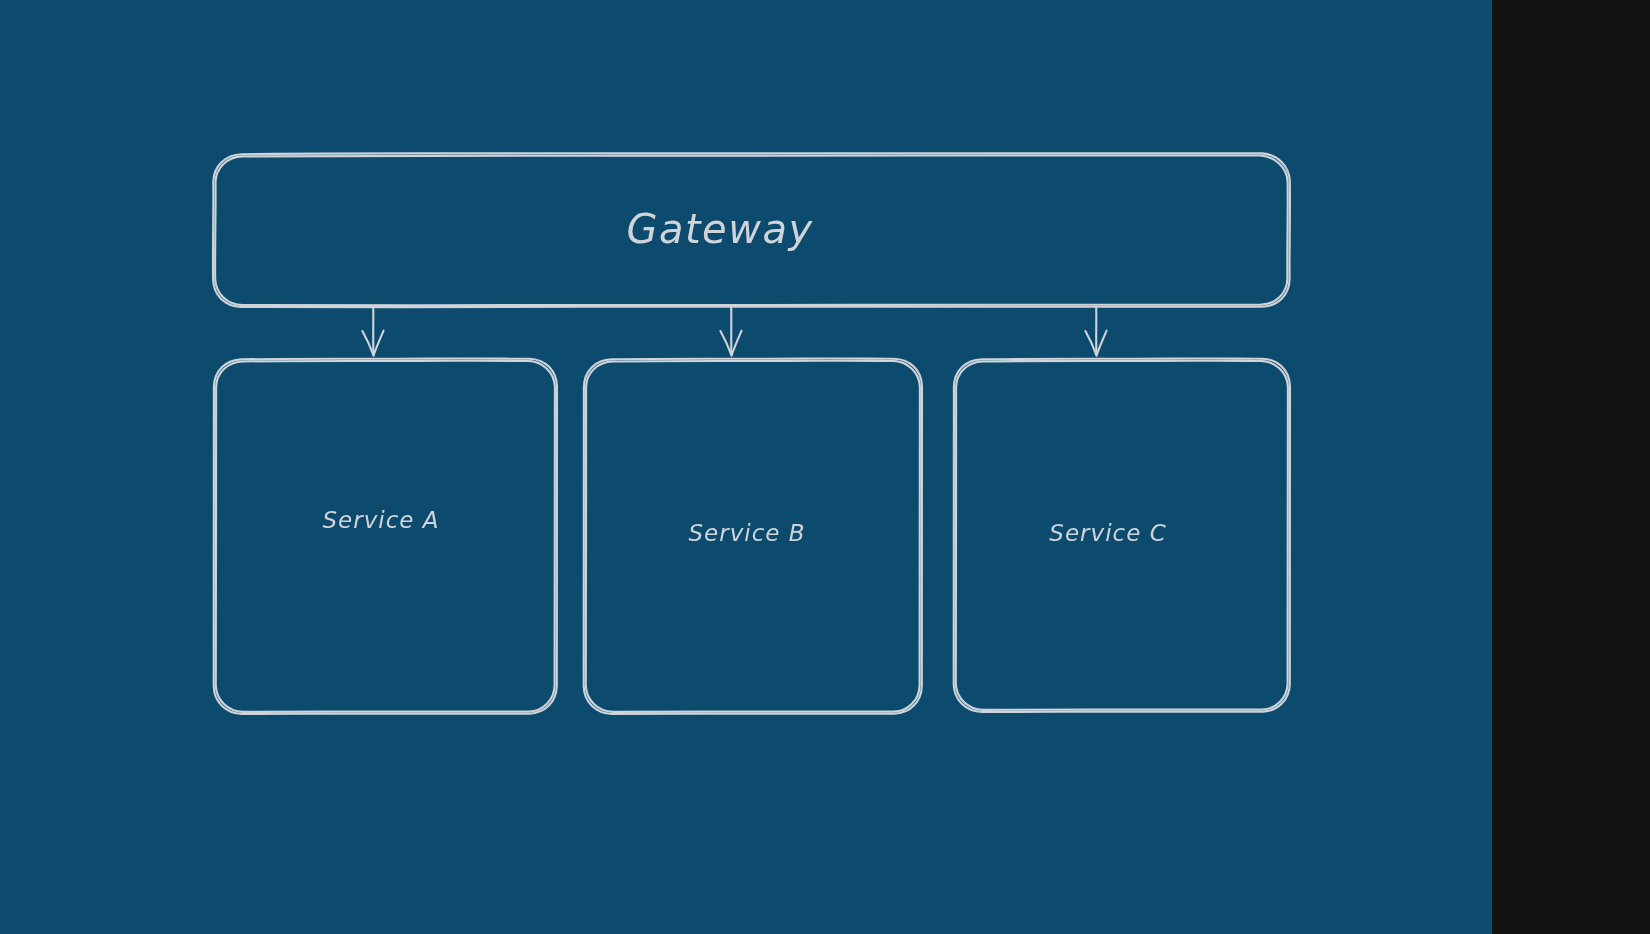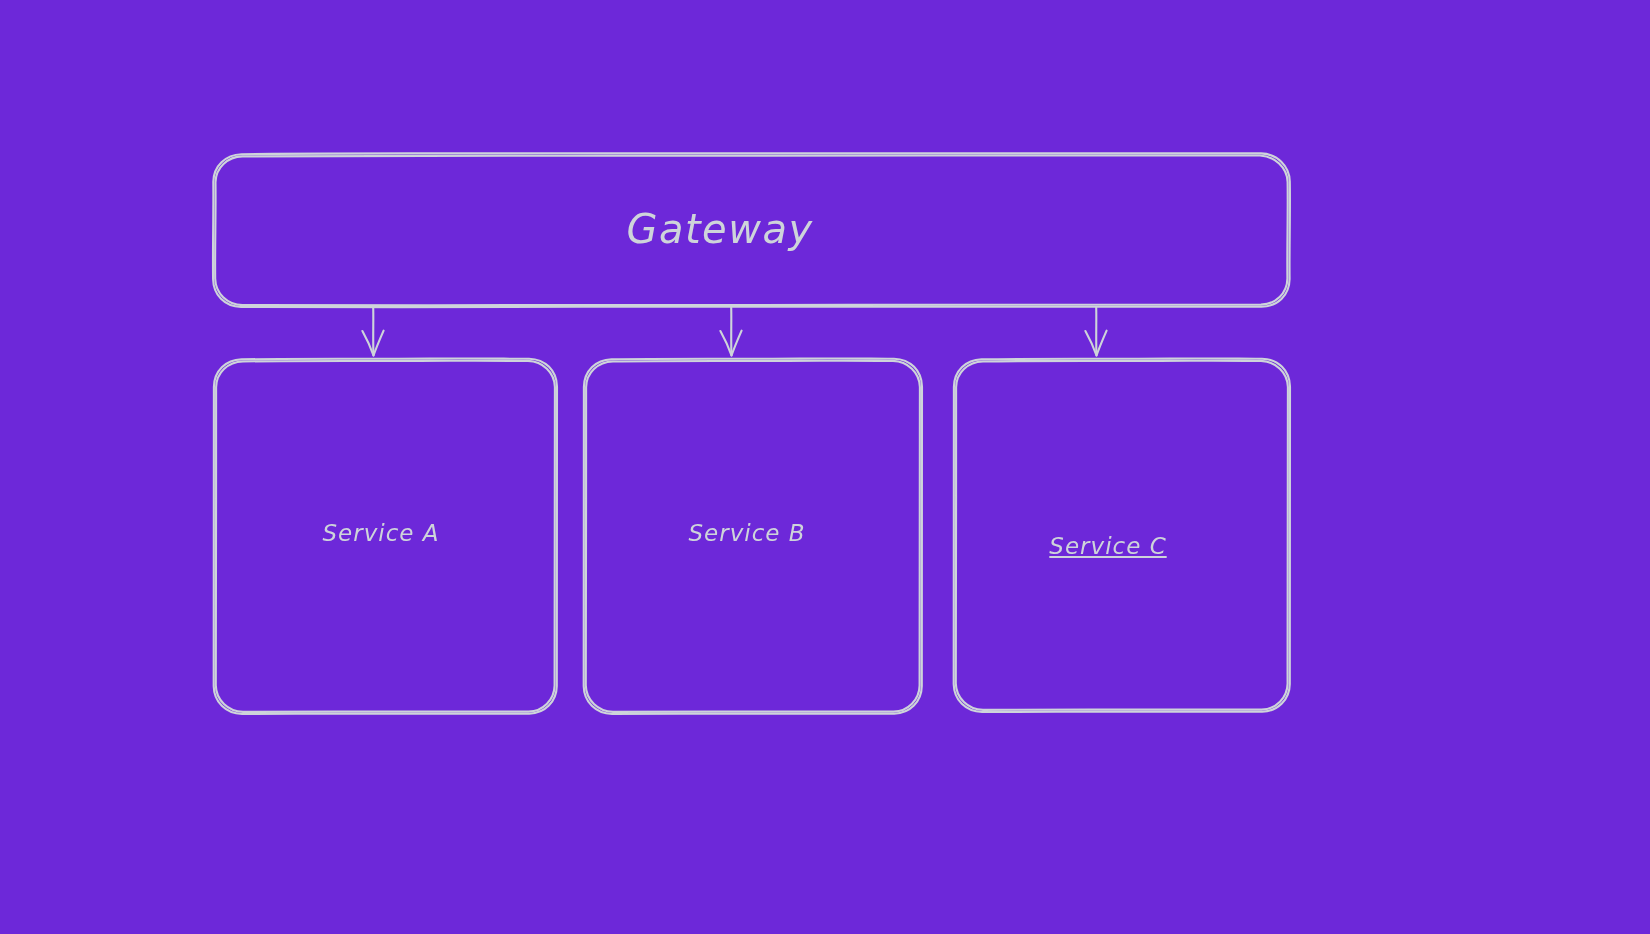--- a/index.html
+++ b/index.html
@@ -9,23 +9,23 @@
   }
   body {
     width: 1650px;
     height: 934px;
     background: #121212;
     overflow: hidden;
     font-family: "DejaVu Sans", sans-serif;
   }
   #canvas {
     position: relative;
-    width: 1650px;
+    width: 1492px;
     height: 934px;
-    background: #6d28d9;
+    background: #0c4a6e;
   }
   #sketch-svg {
     position: absolute;
     inset: 0;
     width: 1650px;
     height: 934px;
     display: block;
   }
   .node-label {
     position: absolute;
@@ -168,24 +168,24 @@
 
     <g fill="none" stroke="#ced4da" stroke-width="2.1" stroke-linecap="round" stroke-linejoin="round">
       <path d="M 1096.2 307.5 C 1096.6 318, 1095.9 334, 1096.4 354.5"></path>
       <path d="M 1085.4 331.0 C 1089.0 337.5, 1093.2 346.0, 1096.5 355.5"></path>
       <path d="M 1106.6 330.6 C 1103.6 337.4, 1099.8 346.2, 1096.5 355.5"></path>
     </g>
   </svg>
 
   <div class="node-label label-gateway" style="left:720px; top:229px;">Gateway</div>
 
-  <div class="node-label label-service" style="left:381px; top:533px;">Service A</div>
+  <div class="node-label label-service" style="left:381px; top:520px;">Service A</div>
 
   <div class="node-label label-service" style="left:747px; top:533px;text-align:center;">Service B</div>
 
-  <div class="node-label label-service" style="left:1108px; top:546px;text-decoration:underline;">Service C</div>
+  <div class="node-label label-service" style="left:1108px; top:533px;">Service C</div>
 
   <div class="hit" style="left:213px; top:153px; width:1077px; height:154px;"></div>
   <div class="hit" style="left:213px; top:358px; width:344px; height:356px;"></div>
   <div class="hit" style="left:583px; top:358px; width:339px; height:356px;"></div>
   <div class="hit" style="left:953px; top:358px; width:337px; height:354px;"></div>
 
 </div>
 
 </body></html>

